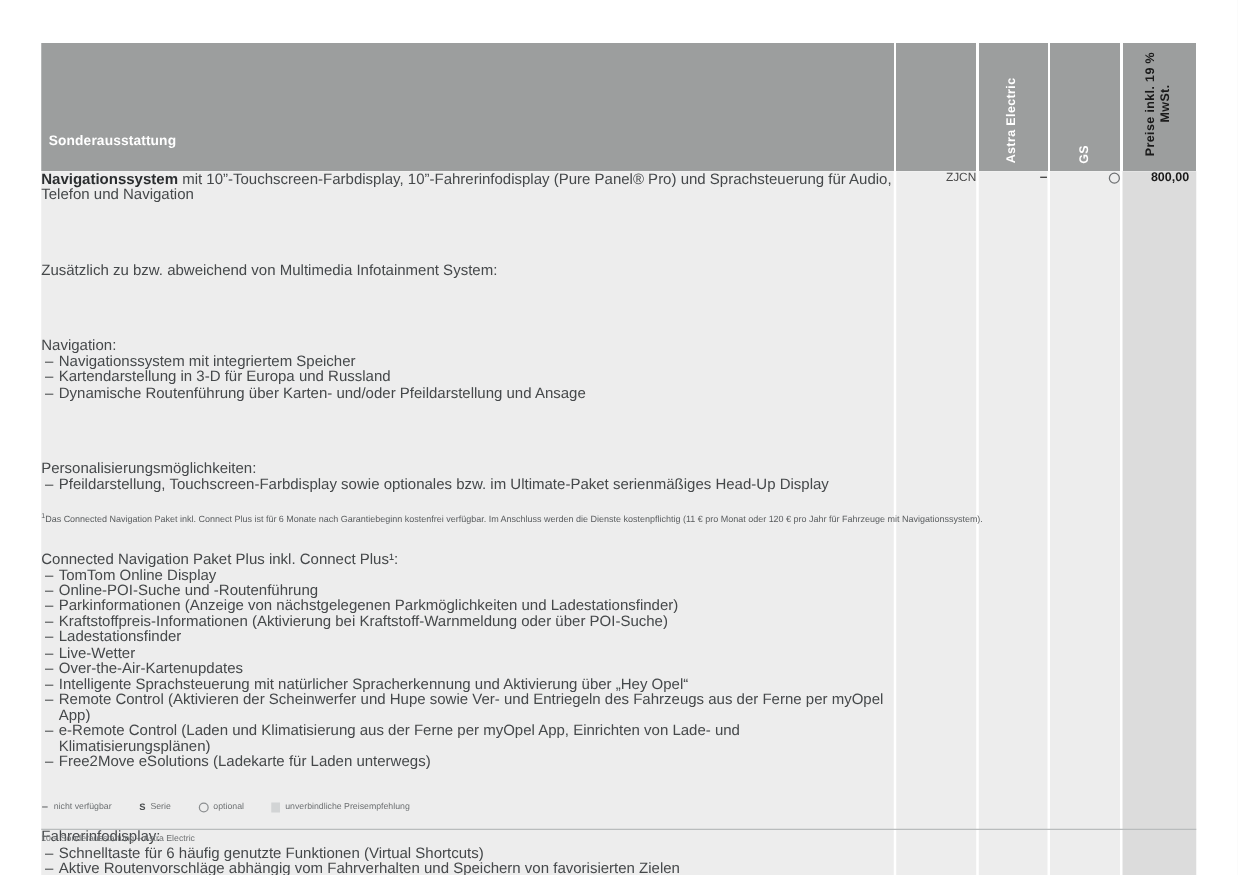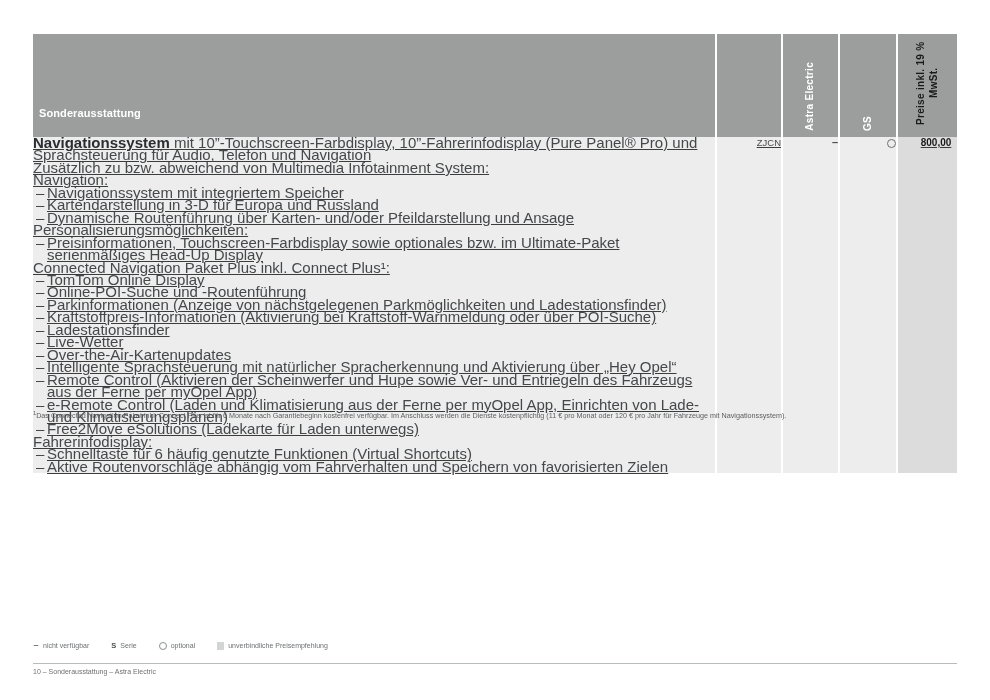--- a/index.html
+++ b/index.html
@@ -17,21 +17,20 @@
   }
 
   
   .spec-table {
     position: absolute;
     left: 33px;
     top: 34px;
     width: 924px;
     border-collapse: collapse;
     table-layout: fixed;
-    text-decoration: underline;
   }
   .spec-table td, .spec-table th {
     padding: 0;
     vertical-align: top;
     border: 0;
   }
 
   
   .hdr-row th {
     height: 103px;
@@ -98,27 +97,27 @@
     background: #dcdcdc !important;
     text-align: center;
     vertical-align: middle;
     font-size: 10px;
     font-weight: bold;
     color: #1a1a1a;
   }
 
   
   .desc {
-    font-size: 15px;
+    font-size: 12px;
     line-height: 12.45px;
     color: #45484a;
   }
   .desc .lead { display: block; }
   .desc .lead b { color: #2b2e30; font-weight: bold; }
-  .desc .plain { display: block; }
+  .desc .plain { display: block; margin-top: 48px; }
   .desc .bullet {
     display: block;
     padding-left: 14px;
     position: relative;
   }
   .desc .bullet::before {
     content: "–";
     position: absolute;
     left: 3px;
     top: 0;
@@ -260,21 +259,21 @@
           <span class="lead">
             <b>Navigationssystem</b><span> mit 10”-Touchscreen-Farbdisplay, 10”-Fahrerinfodisplay (Pure Panel® Pro) und Sprachsteuerung für Audio, Telefon und Navigation</span>
           </span>
           <div id="desc-lines">
               <span class="plain">Zusätzlich zu bzw. abweichend von Multimedia Infotainment System:</span>
               <span class="plain">Navigation:</span>
               <span class="bullet">Navigationssystem mit integriertem Speicher</span>
               <span class="bullet">Kartendarstellung in 3-D für Europa und Russland</span>
               <span class="bullet">Dynamische Routenführung über Karten- und/oder Pfeildarstellung und Ansage</span>
               <span class="plain">Personalisierungsmöglichkeiten:</span>
-              <span class="bullet">Preisinformationen, Touchscreen-Farbdisplay sowie optionales bzw. im Ultimate-Paket serienmäßiges Head-Up Display</span>
+              <span class="bullet">Pfeildarstellung, Touchscreen-Farbdisplay sowie optionales bzw. im Ultimate-Paket serienmäßiges Head-Up Display</span>
               <span class="plain">Connected Navigation Paket Plus inkl. Connect Plus¹:</span>
               <span class="bullet">TomTom Online Display</span>
               <span class="bullet">Online-POI-Suche und -Routenführung</span>
               <span class="bullet">Parkinformationen (Anzeige von nächstgelegenen Parkmöglichkeiten und Ladestationsfinder)</span>
               <span class="bullet">Kraftstoffpreis-Informationen (Aktivierung bei Kraftstoff-Warnmeldung oder über POI-Suche)</span>
               <span class="bullet">Ladestationsfinder</span>
               <span class="bullet">Live-Wetter</span>
               <span class="bullet">Over-the-Air-Kartenupdates</span>
               <span class="bullet">Intelligente Sprachsteuerung mit natürlicher Spracherkennung und Aktivierung über „Hey Opel“</span>
               <span class="bullet">Remote Control (Aktivieren der Scheinwerfer und Hupe sowie Ver- und Entriegeln des Fahrzeugs aus der Ferne per myOpel App)</span>

